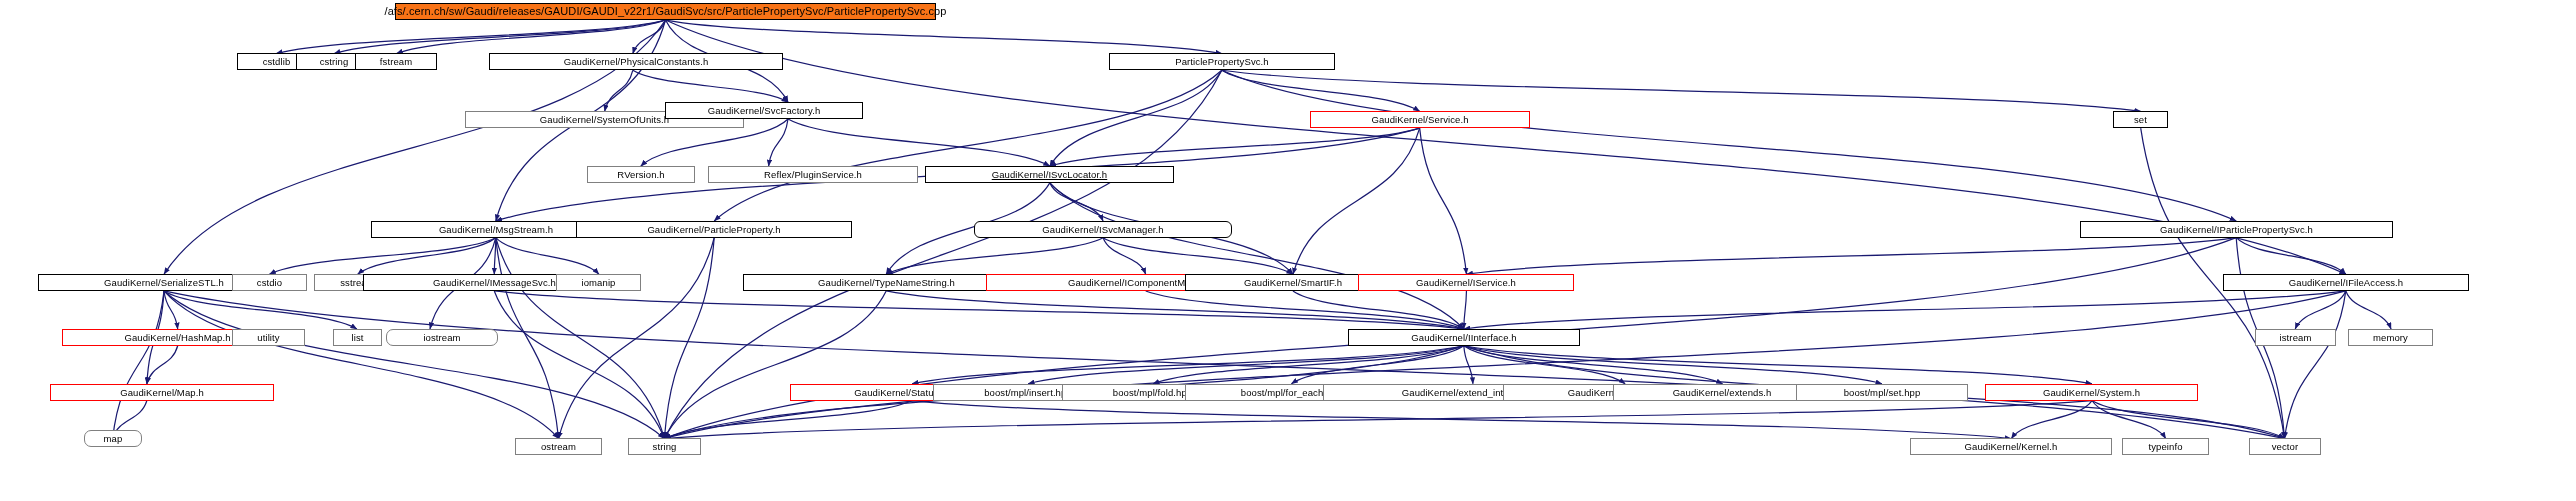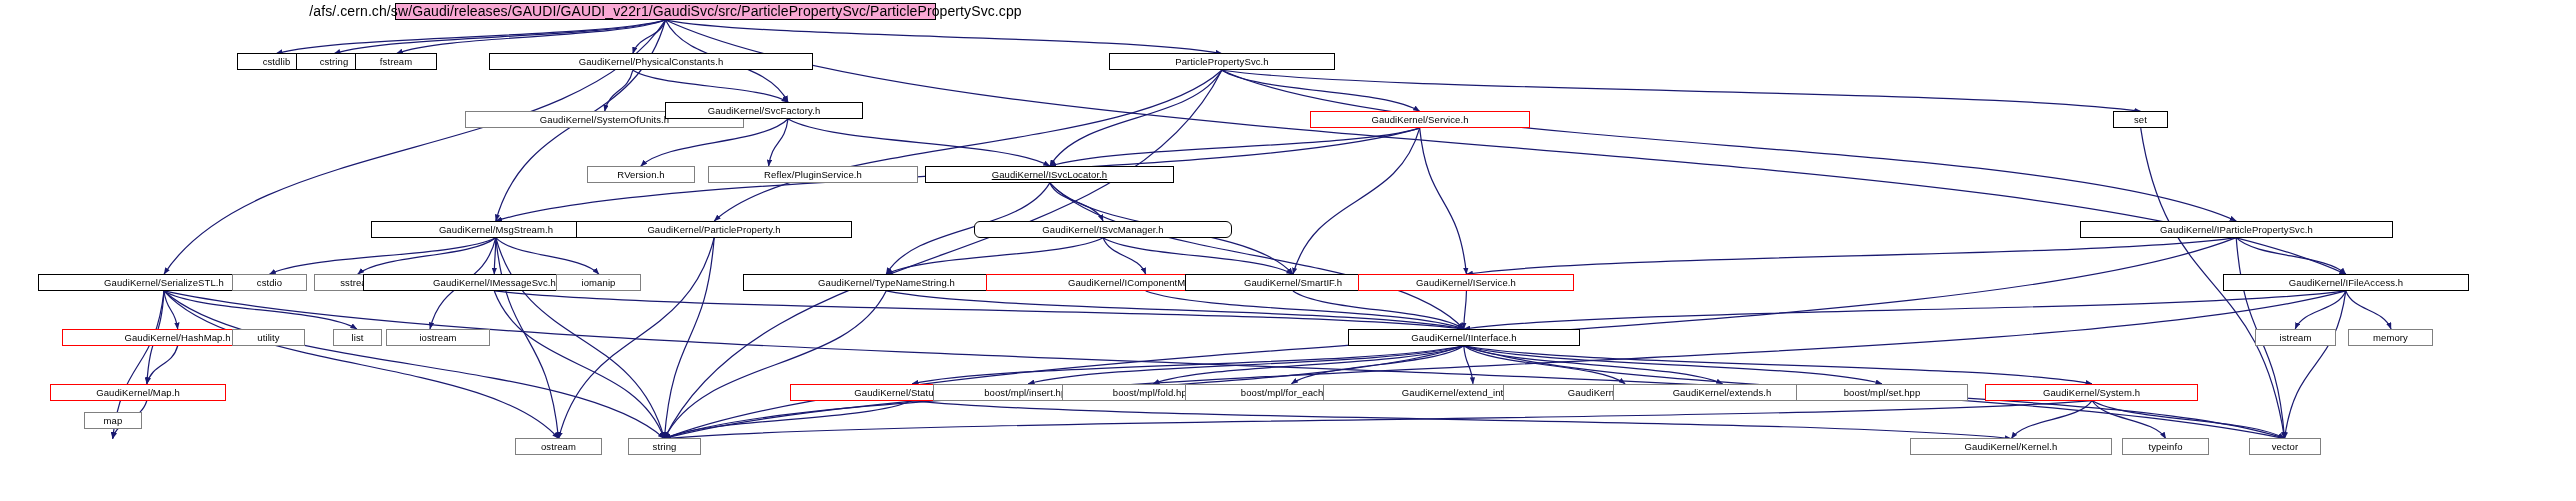--- a/index.html
+++ b/index.html
@@ -23,23 +23,23 @@
     border:0.8px solid #808080;
     font-size:9.5px;
     color:#000000;
     white-space:nowrap;
     letter-spacing:0.1px;
     z-index:5;
   }
   .node.blackframe{border:0.8px solid #000000;}
   .node.redframe{border:0.8px solid #ff0000;}
   .node.title{
-    background:#f9a8d4;
+    background:#f97316;
     border:0.8px solid #000000;
-    font-size:14px;
+    font-size:11px;
   }
   .node .lbl{pointer-events:none;}
 </style>
 </head>
 <body>
 
 <div id="graph">
   <svg id="edges" xmlns="http://www.w3.org/2000/svg" viewBox="0 0 3385 659">
     <defs>
       <marker id="arw" markerWidth="9" markerHeight="7" refX="8.5" refY="3.5" orient="auto" markerUnits="userSpaceOnUse">
@@ -139,21 +139,21 @@
       </div>
       <div class="node blackframe" style="left: 237px; top: 53px; width: 79px; text-align: center;">
         <span class="lbl">cstdlib</span>
       </div>
       <div class="node blackframe" style="left: 296px; top: 53px; width: 76px;">
         <span class="lbl">cstring</span>
       </div>
       <div class="node blackframe" style="left: 355px; top: 53px; width: 82px;">
         <span class="lbl">fstream</span>
       </div>
-      <div class="node blackframe" style="left: 489px; top: 53px; width: 324px;">
+      <div class="node blackframe" style="left: 489px; top: 53px; width: 294px;">
         <span class="lbl">GaudiKernel/PhysicalConstants.h</span>
       </div>
       <div class="node blackframe" style="left: 1109px; top: 53px; width: 226px;">
         <span class="lbl">ParticlePropertySvc.h</span>
       </div>
       <div class="node " style="left: 465px; top: 111px; width: 279px;">
         <span class="lbl">GaudiKernel/SystemOfUnits.h</span>
       </div>
       <div class="node blackframe" style="left: 665px; top: 102px; width: 198px;">
         <span class="lbl">GaudiKernel/SvcFactory.h</span>
@@ -217,33 +217,33 @@
       </div>
       <div class="node redframe" style="left: 62px; top: 329px; width: 231px;">
         <span class="lbl">GaudiKernel/HashMap.h</span>
       </div>
       <div class="node " style="left: 232px; top: 329px; width: 73px;">
         <span class="lbl">utility</span>
       </div>
       <div class="node " style="left: 333px; top: 329px; width: 49px;">
         <span class="lbl">list</span>
       </div>
-      <div class="node " style="left: 386px; top: 329px; width: 104px;">
+      <div class="node " style="left: 386px; top: 329px; width: 112px; border-radius: 7px;">
         <span class="lbl">iostream</span>
       </div>
       <div class="node blackframe" style="left: 1348px; top: 329px; width: 232px;">
         <span class="lbl">GaudiKernel/IInterface.h</span>
       </div>
       <div class="node " style="left: 2255px; top: 329px; width: 81px;">
         <span class="lbl">istream</span>
       </div>
       <div class="node " style="left: 2348px; top: 329px; width: 85px;">
         <span class="lbl">memory</span>
       </div>
-      <div class="node redframe" style="left: 50px; top: 384px; width: 176px;">
+      <div class="node redframe" style="left: 50px; top: 384px; width: 224px;">
         <span class="lbl">GaudiKernel/Map.h</span>
       </div>
       <div class="node redframe" style="left: 790px; top: 384px; width: 244px;">
         <span class="lbl">GaudiKernel/StatusCode.h</span>
       </div>
       <div class="node " style="left: 933px; top: 384px; width: 190px;">
         <span class="lbl">boost/mpl/insert.hpp</span>
       </div>
       <div class="node " style="left: 1062px; top: 384px; width: 181px;">
         <span class="lbl">boost/mpl/fold.hpp</span>
@@ -259,21 +259,21 @@
       </div>
       <div class="node " style="left: 1613px; top: 384px; width: 218px;">
         <span class="lbl">GaudiKernel/extends.h</span>
       </div>
       <div class="node " style="left: 1796px; top: 384px; width: 172px;">
         <span class="lbl">boost/mpl/set.hpp</span>
       </div>
       <div class="node redframe" style="left: 1985px; top: 384px; width: 213px;">
         <span class="lbl">GaudiKernel/System.h</span>
       </div>
-      <div class="node " style="left: 84px; top: 412px; width: 58px;">
+      <div class="node " style="left: 84px; top: 430px; width: 58px; border-radius: 7px;">
         <span class="lbl">map</span>
       </div>
       <div class="node " style="left: 515px; top: 438px; width: 87px;">
         <span class="lbl">ostream</span>
       </div>
       <div class="node " style="left: 628px; top: 438px; width: 73px;">
         <span class="lbl">string</span>
       </div>
       <div class="node " style="left: 1910px; top: 438px; width: 202px;">
         <span class="lbl">GaudiKernel/Kernel.h</span>

